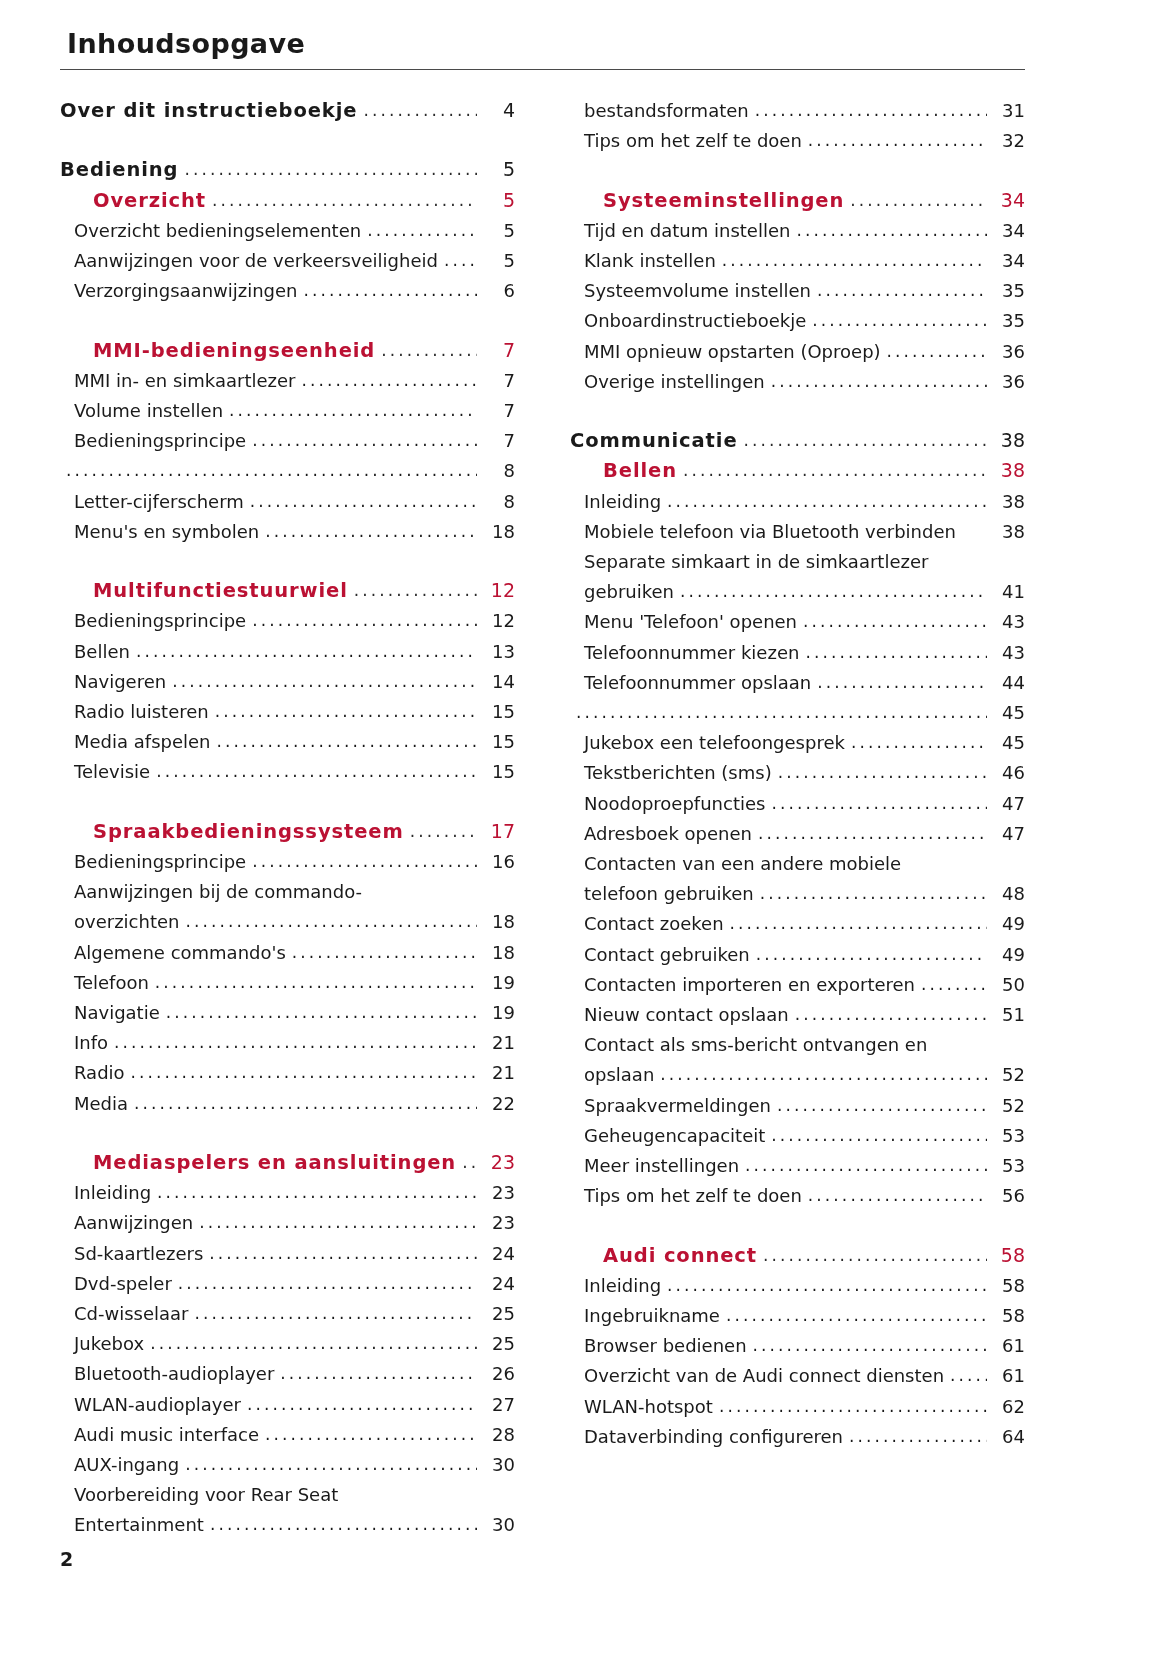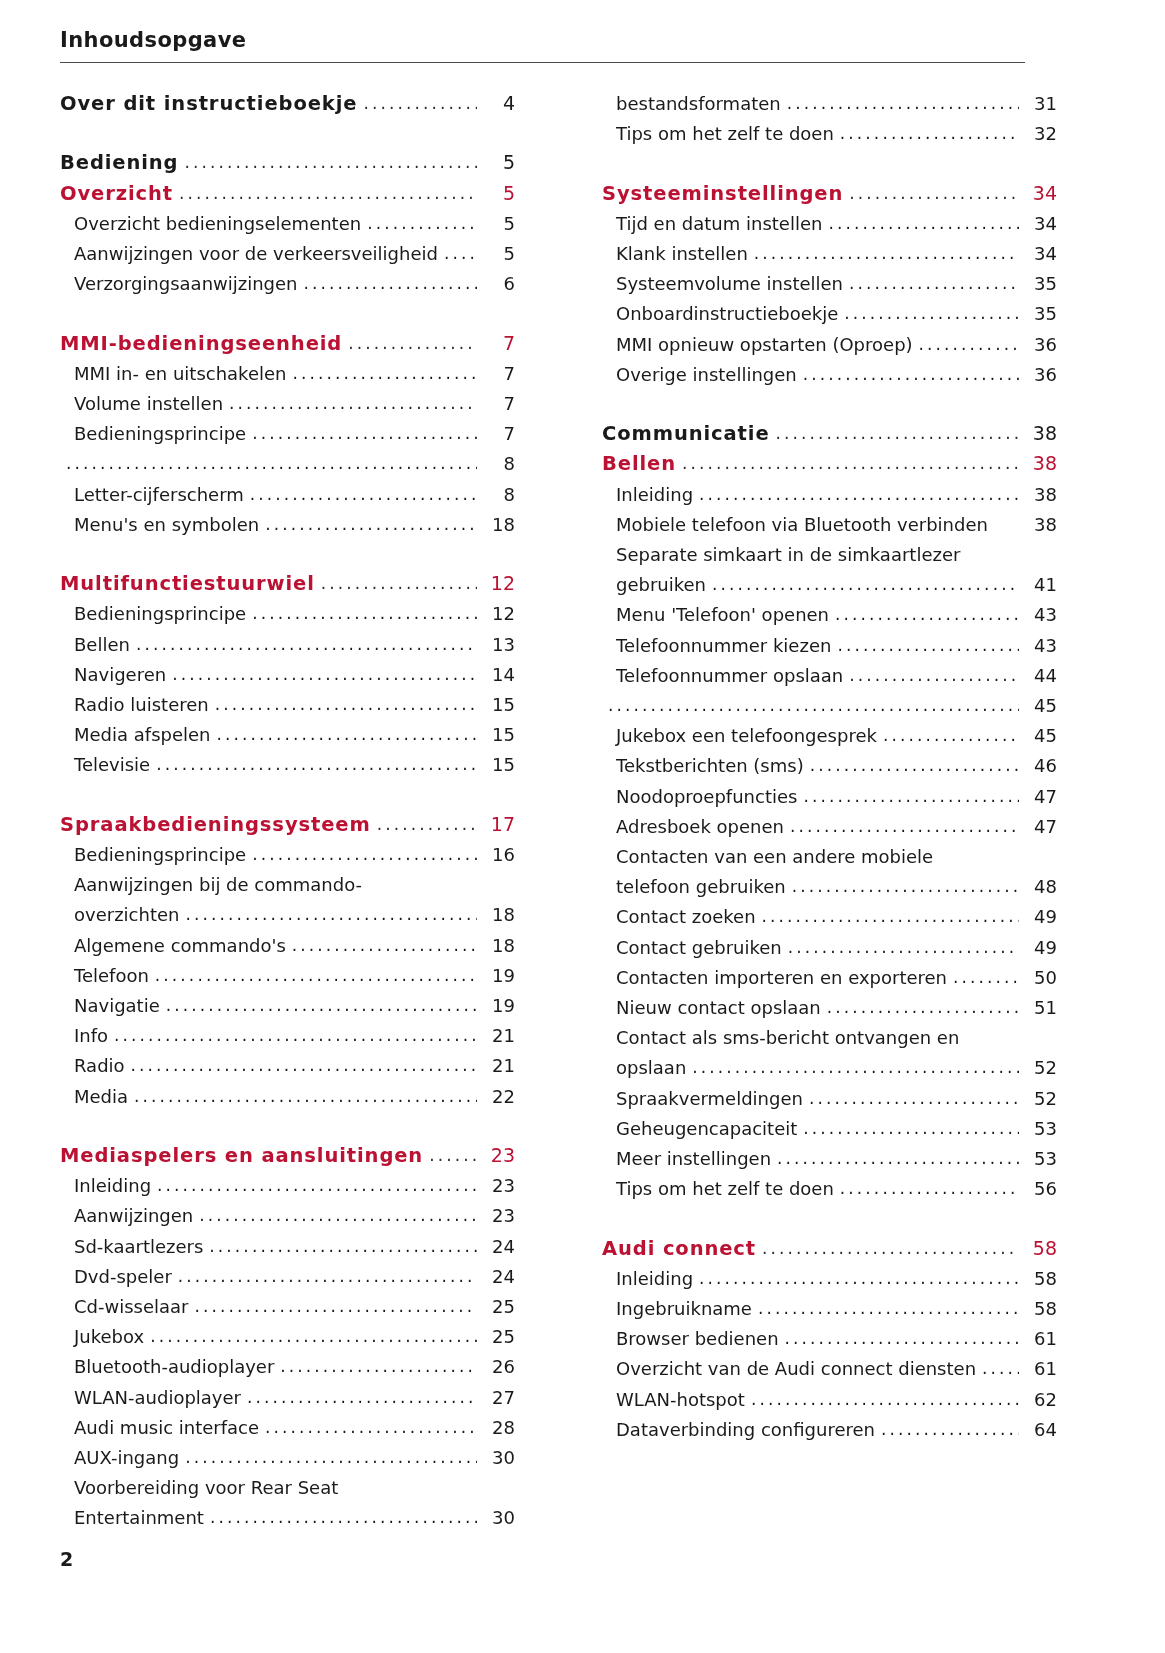--- a/index.html
+++ b/index.html
@@ -18,37 +18,37 @@
   .page {
     position: absolute;
     left: 0; top: 0;
     width: 1165px;
     height: 1653px;
     box-sizing: border-box;
     padding: 28px 60px 0 60px;
   }
   .toc-title {
     font-family: "DejaVu Sans", sans-serif;
-    font-size: 21px;
+    font-size: 27px;
     font-weight: bold;
     letter-spacing: 0.4px;
     color: #1a1a1a;
     padding-bottom: 10px;
+    margin-left: 7px;
   }
   .title-rule {
     border-bottom: 1.5px solid #4a4a4a;
     width: 965px;
     margin-bottom: 26px;
   }
   .columns {
     display: flex;
     flex-direction: row;
     width: 965px;
     align-items: flex-start;
-    gap: 32px;
   }
   .col {
     width: 455px;
   }
   .col.left { margin-right: 55px; }
 
   
   .row {
     display: flex;
     align-items: baseline;
@@ -88,20 +88,21 @@
     color: #1a1a1a;
   }
   .lvl-h1 > .leader { color: #2b2b2b; }
 
   
   .lvl-h2 > .label {
     font-size: 19.5px;
     font-weight: bold;
     letter-spacing: 0.9px;
     color: #bb1133;
+    margin-left: 33px;
   }
   .lvl-h2 > .pageno {
     font-size: 19px;
     color: #bb1133;
   }
   .lvl-h2 > .leader { color: #2b2b2b; }
 
   
   .lvl-e > .label {
     font-size: 18px;
@@ -172,21 +173,21 @@
           <span class="leader">........................................................................................................................</span>
           <span class="pageno">6</span>
         </div>
         <div class="gap"></div>
         <div class="row lvl-h2">
           <span class="label">MMI-bedieningseenheid</span>
           <span class="leader">........................................................................................................................</span>
           <span class="pageno">7</span>
         </div>
         <div class="row lvl-e">
-          <span class="label">MMI in- en uitschakelen</span>
+          <span class="label">MMI in- en simkaartlezer</span>
           <span class="leader">........................................................................................................................</span>
           <span class="pageno">7</span>
         </div>
         <div class="row lvl-e">
           <span class="label">Volume instellen</span>
           <span class="leader">........................................................................................................................</span>
           <span class="pageno">7</span>
         </div>
         <div class="row lvl-e">
           <span class="label">Bedieningsprincipe</span>

